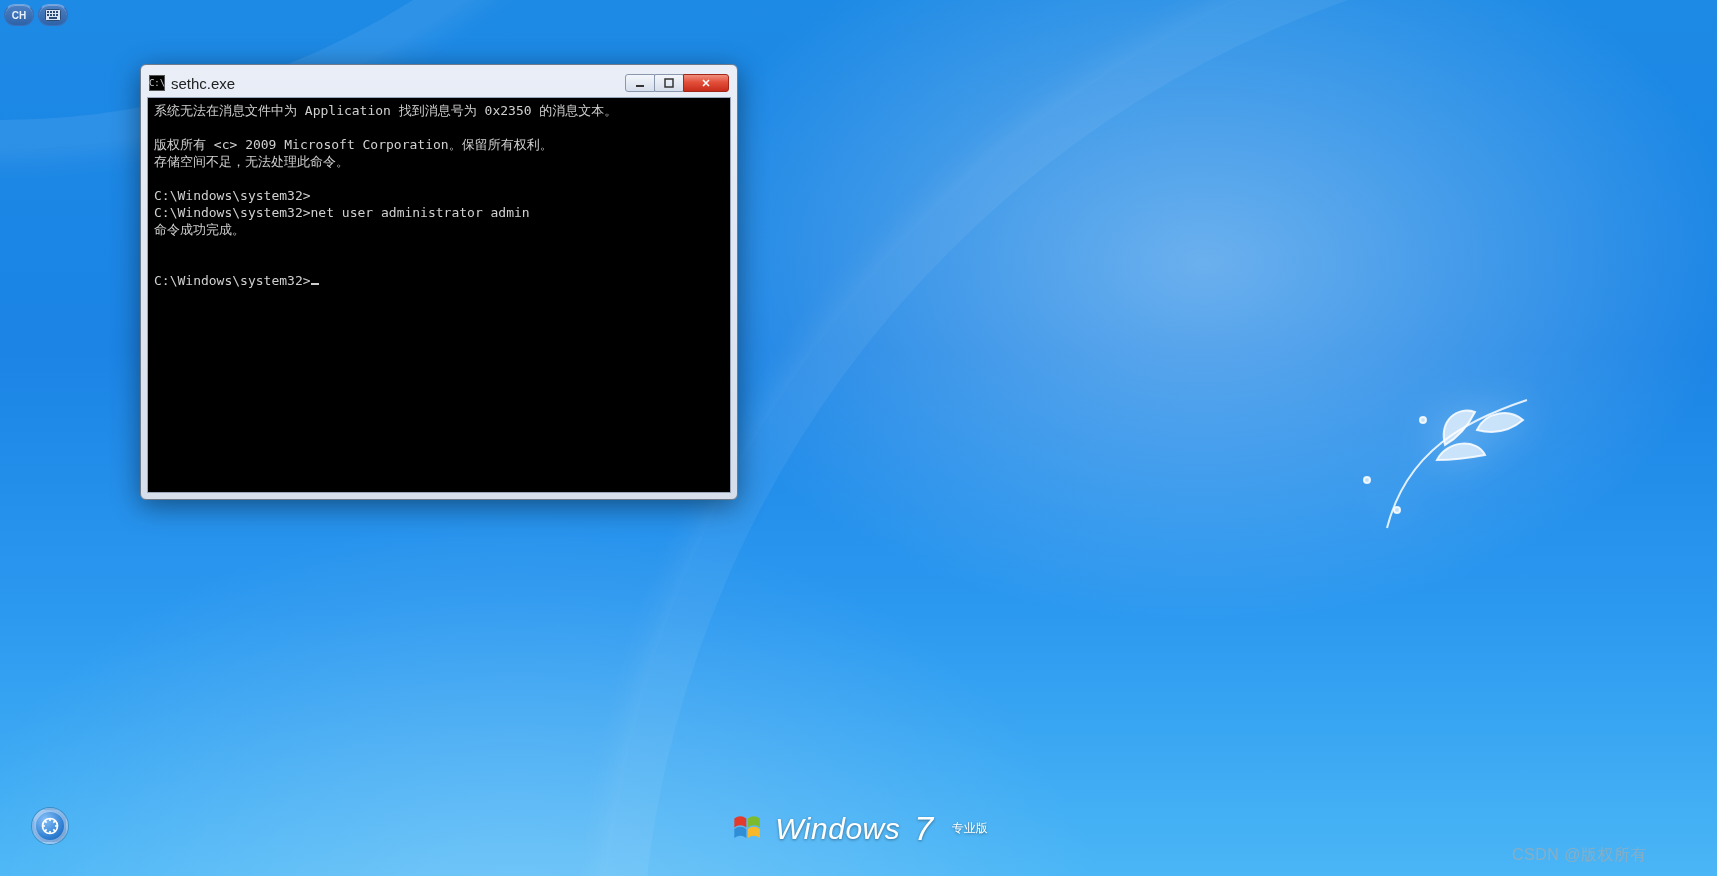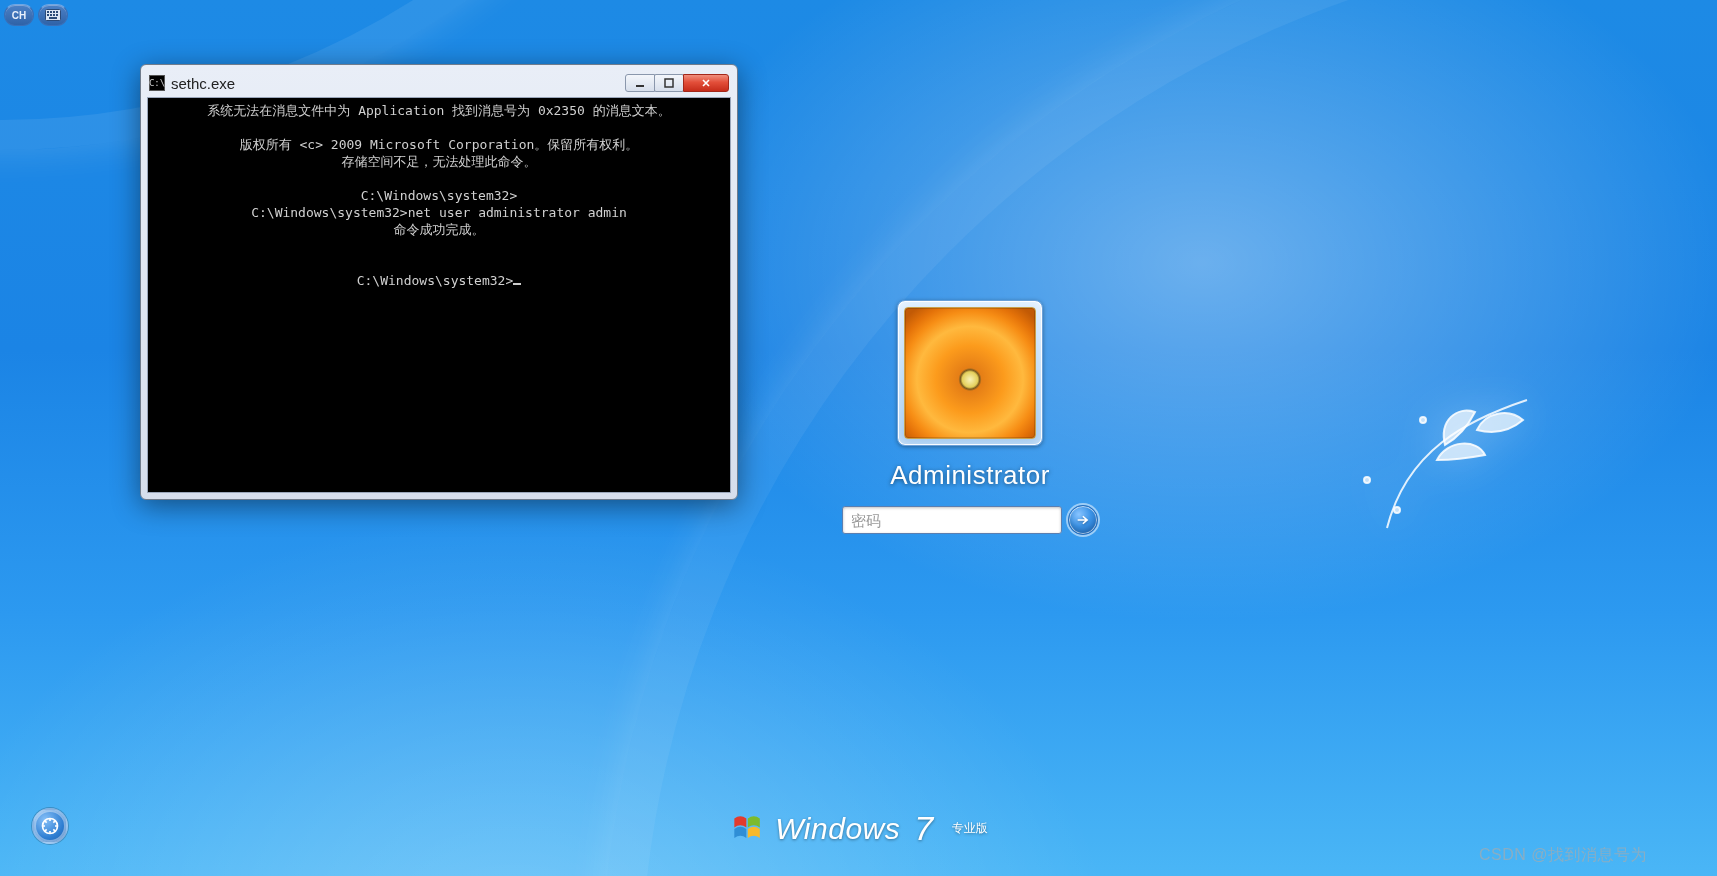--- a/index.html
+++ b/index.html
@@ -169,21 +169,20 @@
   background:#000;
   border:1px solid #9aa6ba;
   margin-top:2px;
   padding:4px 6px;
   font-family:"NSimSun","SimSun","Consolas",monospace;
   font-size:13px;
   line-height:17px;
   color:#d0d0d0;
   white-space:pre;
   overflow:hidden;
-  text-align:center;
 }
 .cursor { display:inline-block; width:8px; height:2px; background:#ccc; vertical-align:baseline; }
 
 
 .watermark { position:absolute; right:70px; bottom:10px; color:rgba(170,170,170,.65); font-size:16px; letter-spacing:.5px;}
 </style>
 </head>
 <body>
 
 <div class="desktop">
@@ -217,34 +216,20 @@
             <rect x="2" y="5" width="2" height="2"></rect>
             <rect x="5" y="5" width="2" height="2"></rect>
             <rect x="8" y="5" width="2" height="2"></rect>
             <rect x="11" y="5" width="2" height="2"></rect>
             <rect x="4" y="8" width="8" height="2"></rect>
           </g>
       </svg>
     </div>
   </div>
 
-  <div class="login">
-    <div class="avatar">
-      <div class="flower"></div>
-    </div>
-    <div class="username">Administrator</div>
-    <div class="pwd-row">
-      <input class="pwd" type="text" placeholder="密码" style="">
-      <div class="go">
-        <svg viewBox="0 0 24 24">
-            <path d="M4 11h11l-4-4 1.5-1.5L20 12l-7.5 6.5L11 17l4-4H4z"></path>
-          </svg>
-      </div>
-    </div>
-  </div>
 
   <div class="ease">
     <svg viewBox="0 0 24 24">
       <circle cx="12" cy="12" r="9"></circle>
       <path d="M12 3v3M12 18v3M3 12h3M18 12h3M6 6l2 2M16 16l2 2M6 18l2-2M16 8l2-2"></path>
     </svg>
   </div>
 
   <div class="brand">
     <svg class="winflag" viewBox="0 0 48 48">
@@ -286,15 +271,15 @@
 存储空间不足，无法处理此命令。
 
 C:\Windows\system32&gt;
 C:\Windows\system32&gt;net user administrator admin
 命令成功完成。
 
 
 C:\Windows\system32&gt;<span class="cursor"></span></div>
   </div>
 
-  <div class="watermark">CSDN @找到消息号为</div>
+  <div class="watermark">CSDN @版权所有</div>
 
 </div>
 
 </body></html>

